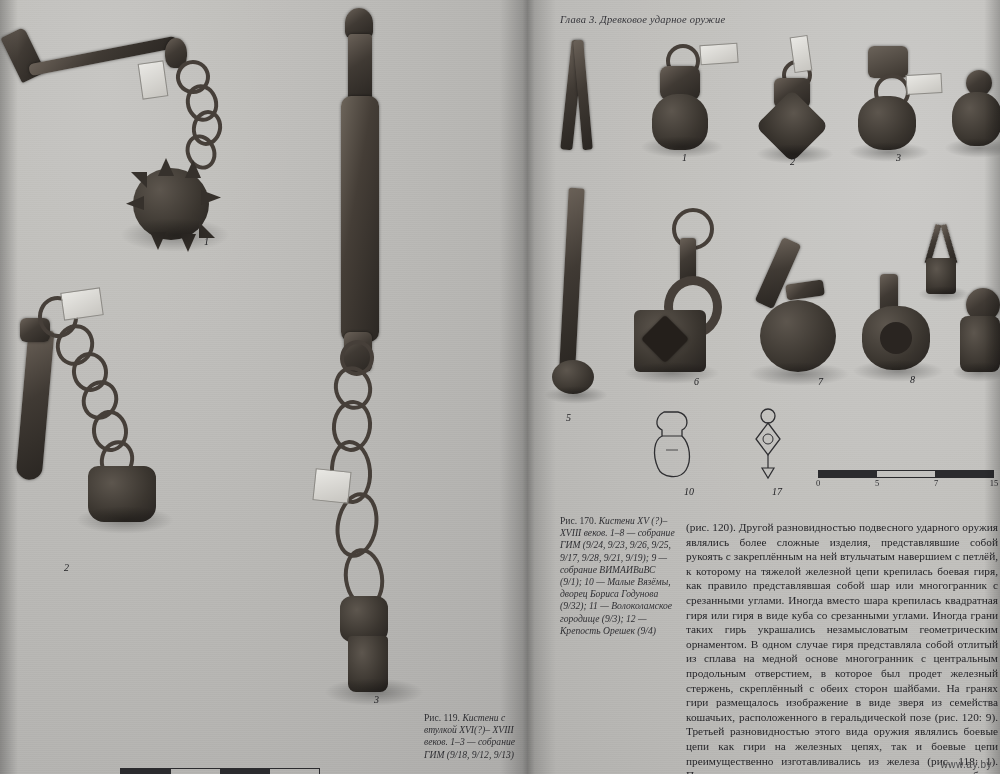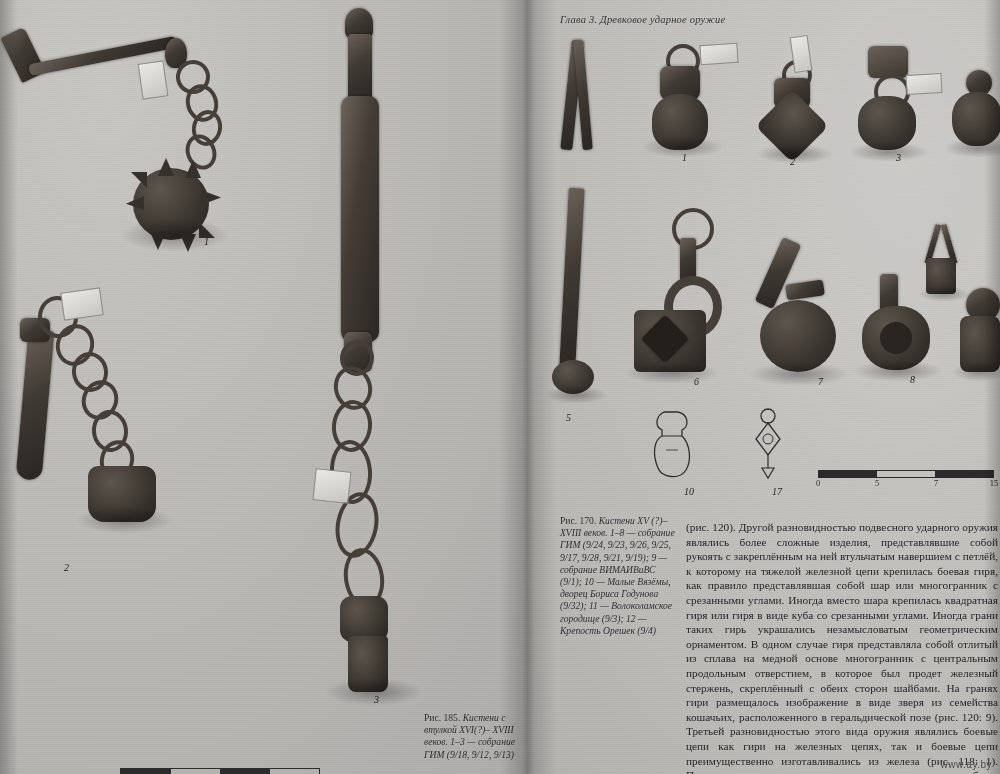--- a/index.html
+++ b/index.html
@@ -252,21 +252,21 @@
       <div class="chain-link" style="left:336px; top:492px; width:34px; height:58px; transform:rotate(10deg);"></div>
       <div class="chain-link" style="left:344px; top:548px; width:32px; height:52px; transform:rotate(-8deg);"></div>
       <div class="art soft" style="left:340px; top:596px; width:48px; height:46px; border-radius:12px;"></div>
       <div class="art soft" style="left:348px; top:636px; width:40px; height:56px; border-radius:4px 4px 8px 8px;"></div>
       <div class="tag" style="left:314px; top:470px; width:34px; height:30px; transform:rotate(6deg);"></div>
       <div class="shadow-blob" style="left:324px; top:678px; width:100px; height:28px;"></div>
     </div>
     <div class="fignum" style="left:374px; top:694px;">3</div>
 
     <div class="caption" id="caption-119">
-      <span class="cap-head">Рис. 185.</span>
+      <span class="cap-head">Рис. 119.</span>
       <span>Кистени с втулкой XVI(?)– XVIII веков. 1–3 — собрание ГИМ (9/18, 9/12, 9/13)</span>
     </div>
 
     <div class="scalebar" id="scale-left">
       <div class="bar">
         <div class="seg dark"></div>
           <div class="seg"></div>
           <div class="seg dark"></div>
           <div class="seg"></div>
       </div>

